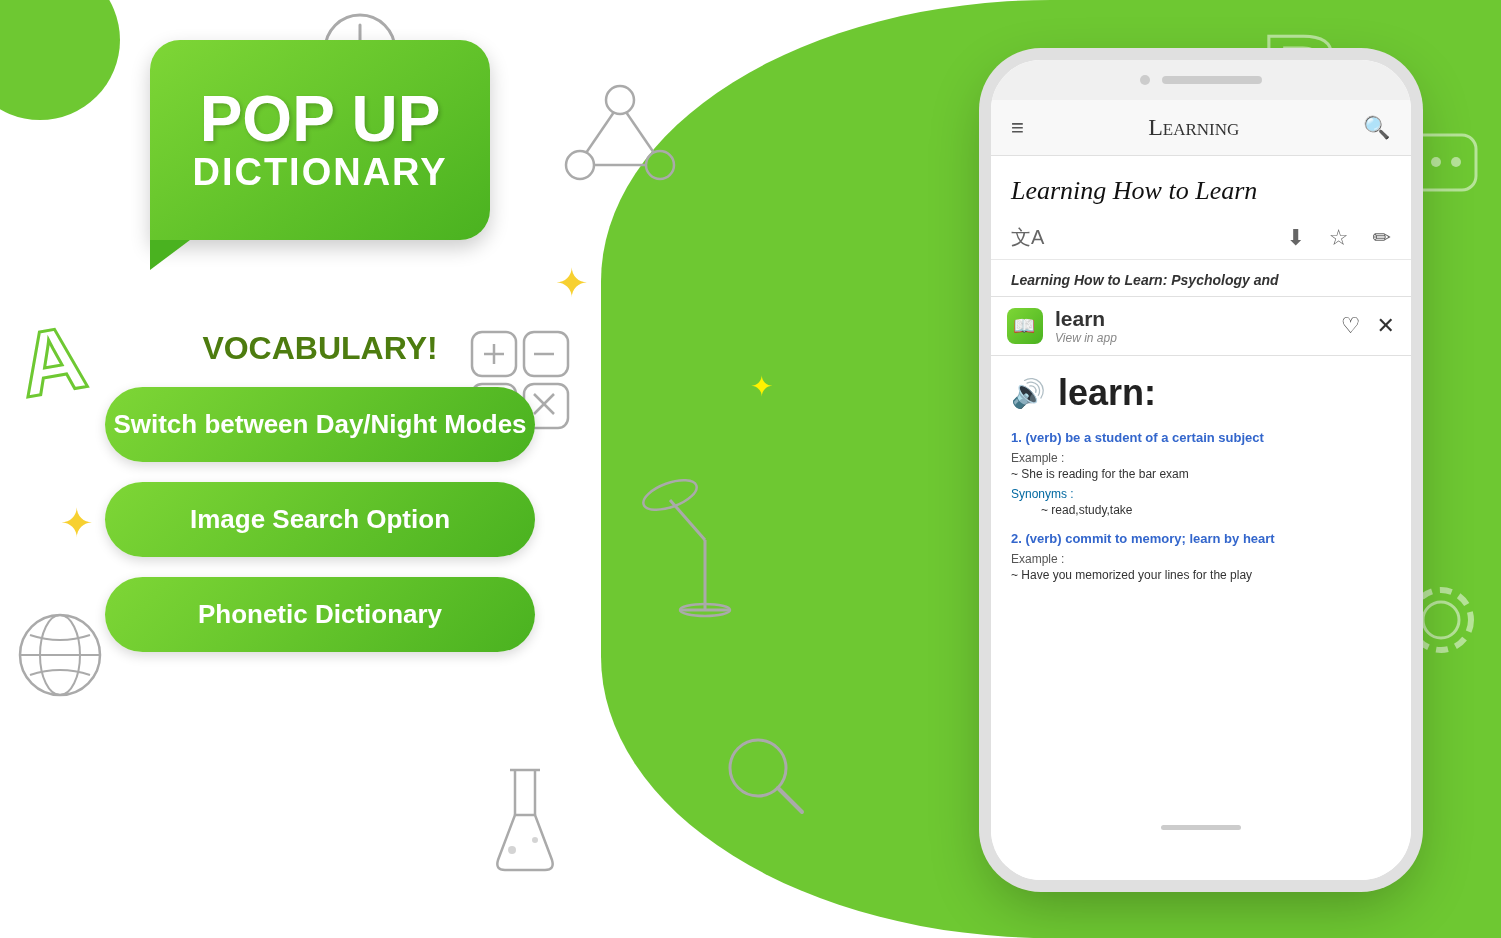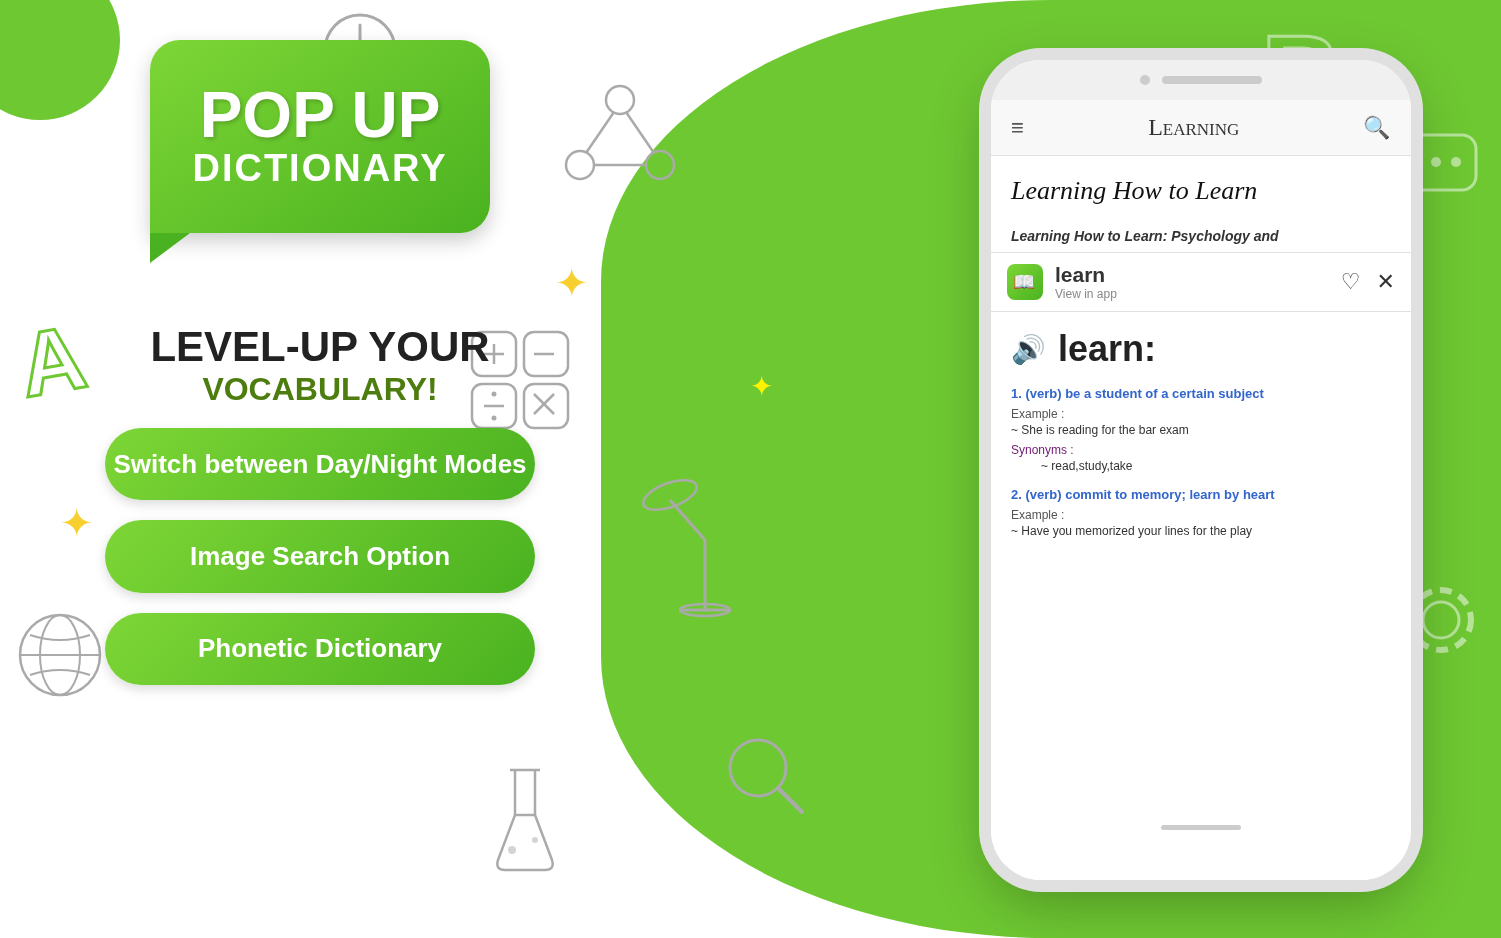--- a/index.html
+++ b/index.html
@@ -388,20 +388,21 @@
       font-size: 18px;
     }
     .dict-popup-name {
       font-size: 21px;
       font-weight: 700;
       color: #333;
     }
     .dict-popup-subtitle {
       font-size: 12px;
       color: #888;
+      font-style: italic;
     }
     .dict-popup-actions {
       display: flex;
       align-items: center;
       gap: 16px;
     }
     .dict-heart { font-size: 22px; color: #333; }
     .dict-close { font-size: 22px; color: #333; }
 
     
@@ -442,21 +443,21 @@
       color: #555;
       margin-bottom: 2px;
     }
     .dict-example-text {
       font-size: 12px;
       color: #333;
       margin-bottom: 6px;
     }
     .dict-synonyms-label {
       font-size: 12px;
-      color: #701a75;
+      color: #0369a1;
       margin-bottom: 2px;
     }
     .dict-synonyms-text {
       font-size: 12px;
       color: #333;
       margin-left: 30px;
     }
 
     .phone-scroll-bar {
       position: absolute;
@@ -586,21 +587,20 @@
 </div>
 
 <div class="left-panel">
 
   <div class="logo-bubble">
     <div class="logo-pop-up">POP UP</div>
     <div class="logo-dictionary">DICTIONARY</div>
   </div>
 
   <div class="level-up-text" style="margin-top:80px;">
-    <div class="level-up-line1">LEVEL-UP YOUR</div>
     <div class="level-up-line2">VOCABULARY!</div>
   </div>
 
   <button class="feature-btn">Switch between Day/Night Modes</button>
   <button class="feature-btn">Image Search Option</button>
   <button class="feature-btn">Phonetic Dictionary</button>
 </div>
 
 <div class="phone-mockup">
 
@@ -610,20 +610,26 @@
   </div>
 
   <div class="wiki-header">
     <span class="wiki-menu">≡</span>
     <span class="wiki-title">Learning</span>
     <span class="wiki-search-icon">🔍</span>
   </div>
 
   <div class="wiki-article-title">Learning How to Learn</div>
 
+  <div class="wiki-toolbar">
+    <span class="wiki-lang-icon">文A</span>
+    <span class="wiki-toolbar-icon">⬇</span>
+    <span class="wiki-toolbar-icon">☆</span>
+    <span class="wiki-toolbar-icon">✏</span>
+  </div>
 
   <div class="wiki-preview-text">Learning How to Learn: Psychology and</div>
 
   <div class="dict-popup">
     <div class="dict-popup-left">
       <div class="dict-popup-icon">📖</div>
       <div>
         <div class="dict-popup-name">learn</div>
         <div class="dict-popup-subtitle">View in app</div>
       </div>

